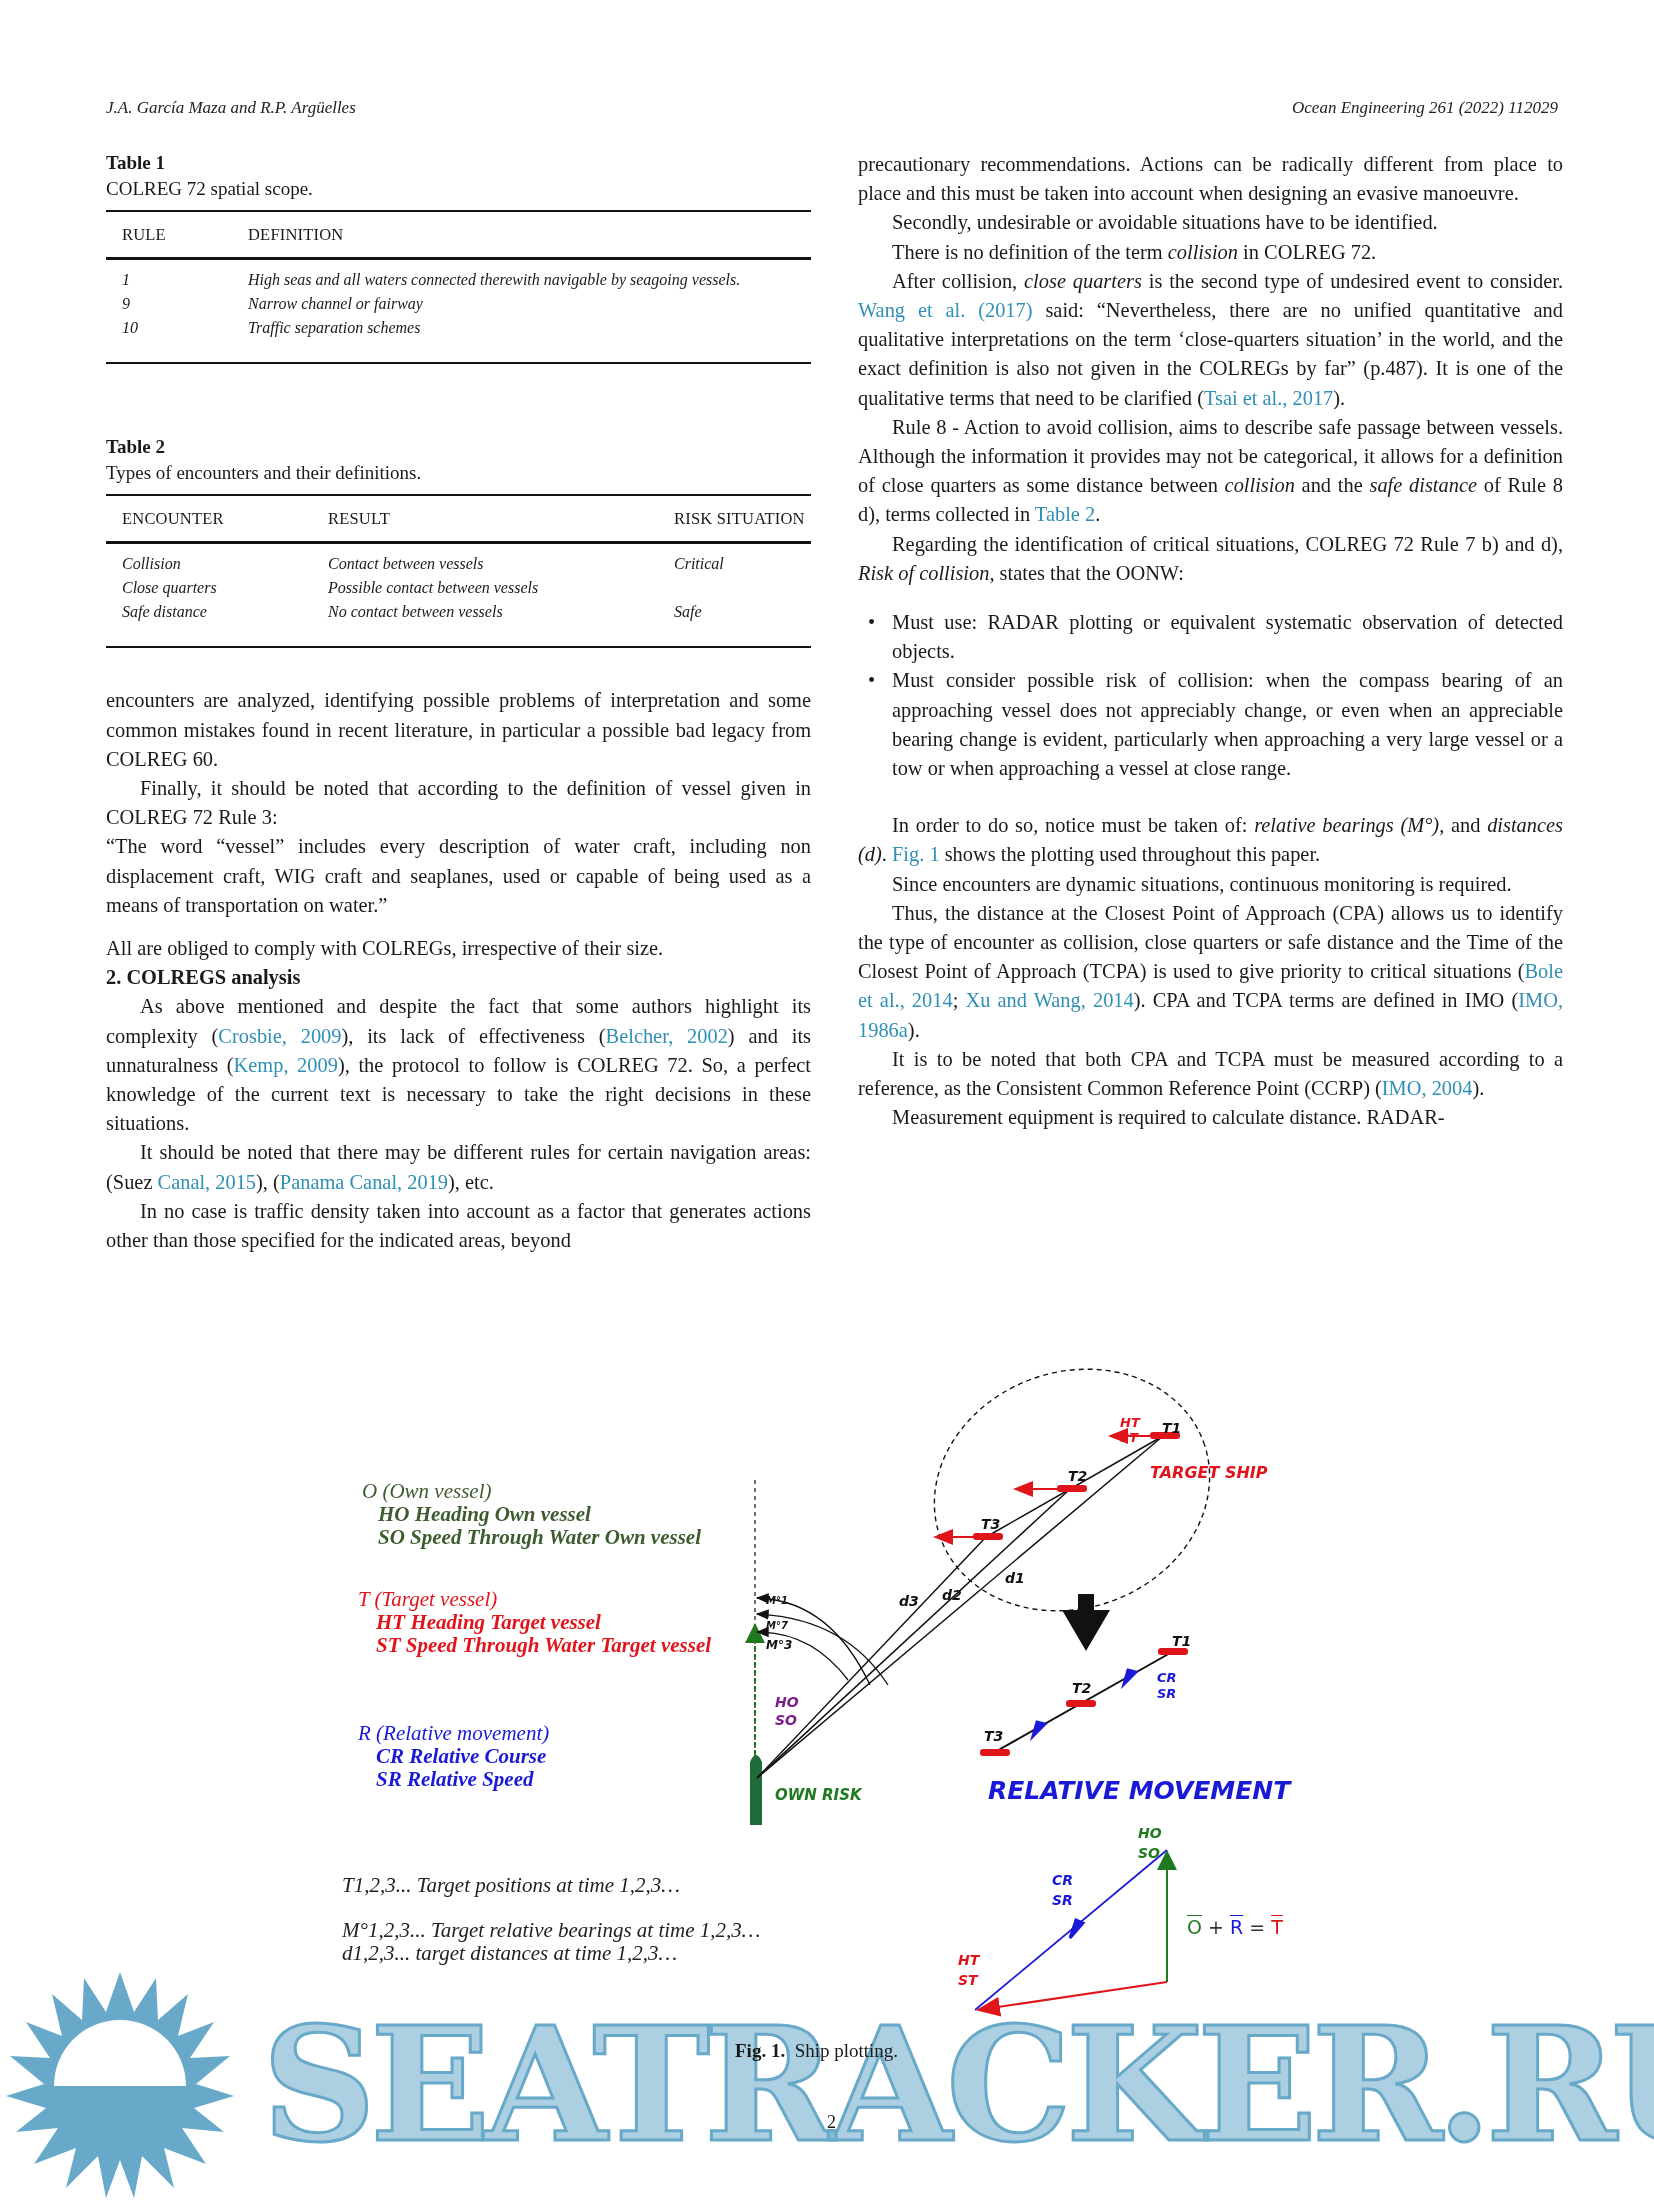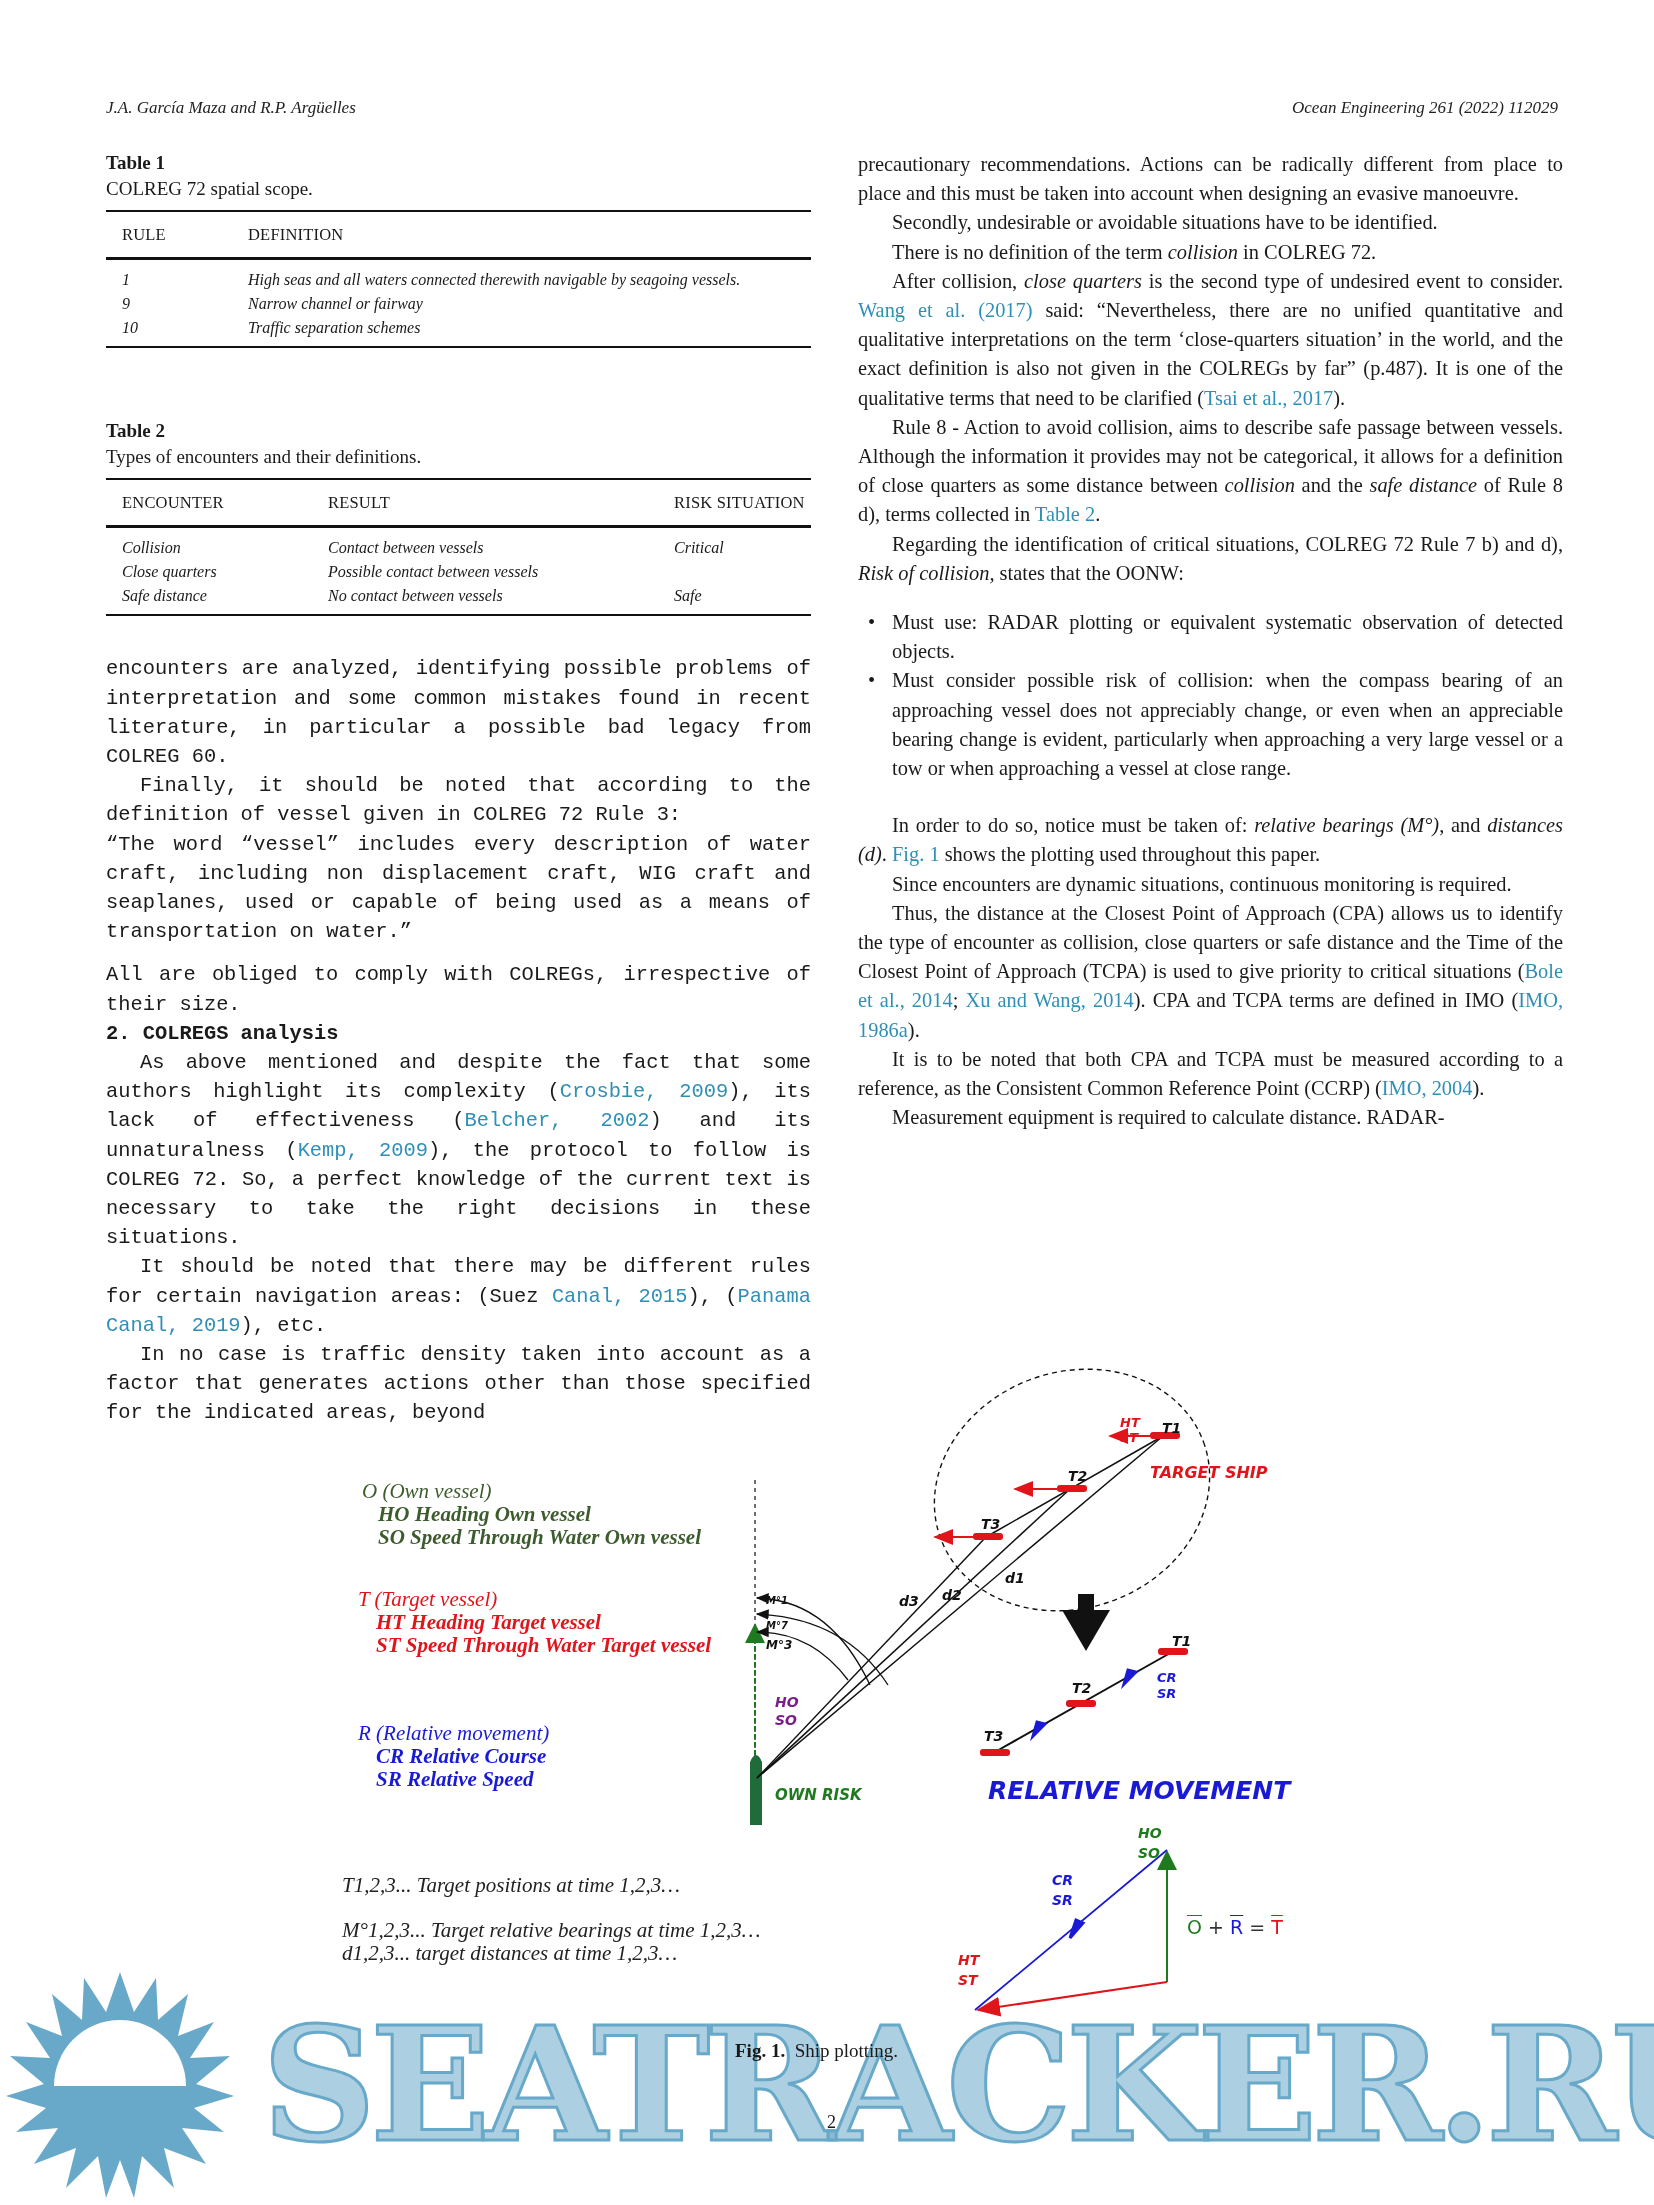--- a/index.html
+++ b/index.html
@@ -10,21 +10,21 @@
   .col { position:absolute; width:705px; font-size:20.4px; line-height:29.2px; text-align:justify; }
   .col p { margin:0; text-indent:34px; }
   .col p.noind { text-indent:0; }
   .link { color:#2f8fb5; }
   .tcap-title { font-weight:bold; font-size:19px; line-height:26px; }
   .tcap-sub { font-size:19px; line-height:26px; }
   table.bt { border-collapse:collapse; width:100%; font-size:16px; margin-top:8px; }
   table.bt thead th { font-weight:normal; text-align:left; padding:8px 0 8px 16px; border-top:2px solid #111; border-bottom:3px solid #111; font-size:16.5px; letter-spacing:0.2px; }
   table.bt tbody td { font-style:italic; padding:2px 0 2px 16px; font-size:16px; line-height:20px; }
   table.bt tbody tr:first-child td { padding-top:10px; }
-  table.bt tbody tr:last-child td { padding-bottom:8px; border-bottom:2px solid #111; }
+  table.bt tbody tr:last-child td { padding-bottom:24px; border-bottom:2px solid #111; }
   .quote { margin:20px 0 0 34px; text-indent:0 !important; }
   .section-h { font-weight:bold; margin:26px 0 30px 0; text-indent:0 !important; }
   ul.bul { margin:20px 0 20px 0; padding:0 0 0 34px; list-style:none; }
   ul.bul li { position:relative; }
   ul.bul li::before { content:"\2022"; position:absolute; left:-24px; }
   .fig-legend { font-family:"Liberation Serif",serif; font-style:italic; font-size:21px; line-height:23px; }
   .fig-lab { font-family:"DejaVu Sans",sans-serif; font-weight:bold; font-style:italic; }
   .caption { font-size:19px; }
   .wm { color:#68a9ca; }
 </style>
@@ -86,21 +86,21 @@
           </tr>
         <tr>
             <td>Safe distance</td>
             <td>No contact between vessels</td>
             <td>Safe</td>
           </tr>
       </tbody>
     </table>
   </div>
 
-  <div style="margin-top:38px;font-family:Liberation Mono, monospace;">
+  <div style="margin-top:38px;">
     <p class="noind">encounters are analyzed, identifying possible problems of interpretation and some common mistakes found in recent literature, in particular a possible bad legacy from COLREG 60.</p>
     <p>Finally, it should be noted that according to the definition of vessel given in COLREG 72 Rule 3:</p>
     <p class="quote">“The word “vessel” includes every description of water craft, including non displacement craft, WIG craft and seaplanes, used or capable of being used as a means of transportation on water.”</p>
     <p class="quote" style="margin-top:14px;">All are obliged to comply with COLREGs, irrespective of their size.</p>
     <p class="section-h">2.  COLREGS analysis</p>
     <p><span>As above mentioned and despite the fact that some authors highlight its complexity (</span><a class="link">Crosbie, 2009</a><span>), its lack of effectiveness (</span><a class="link">Belcher, 2002</a><span>) and its unnaturalness (</span><a class="link">Kemp, 2009</a><span>), the protocol to follow is COLREG 72. So, a perfect knowledge of the current text is necessary to take the right decisions in these situations.</span></p>
     <p><span>It should be noted that there may be different rules for certain navigation areas: (Suez </span><a class="link">Canal, 2015</a><span>), (</span><a class="link">Panama Canal, 2019</a><span>), etc.</span></p>
     <p>In no case is traffic density taken into account as a factor that generates actions other than those specified for the indicated areas, beyond</p>
   </div>
 </div>

